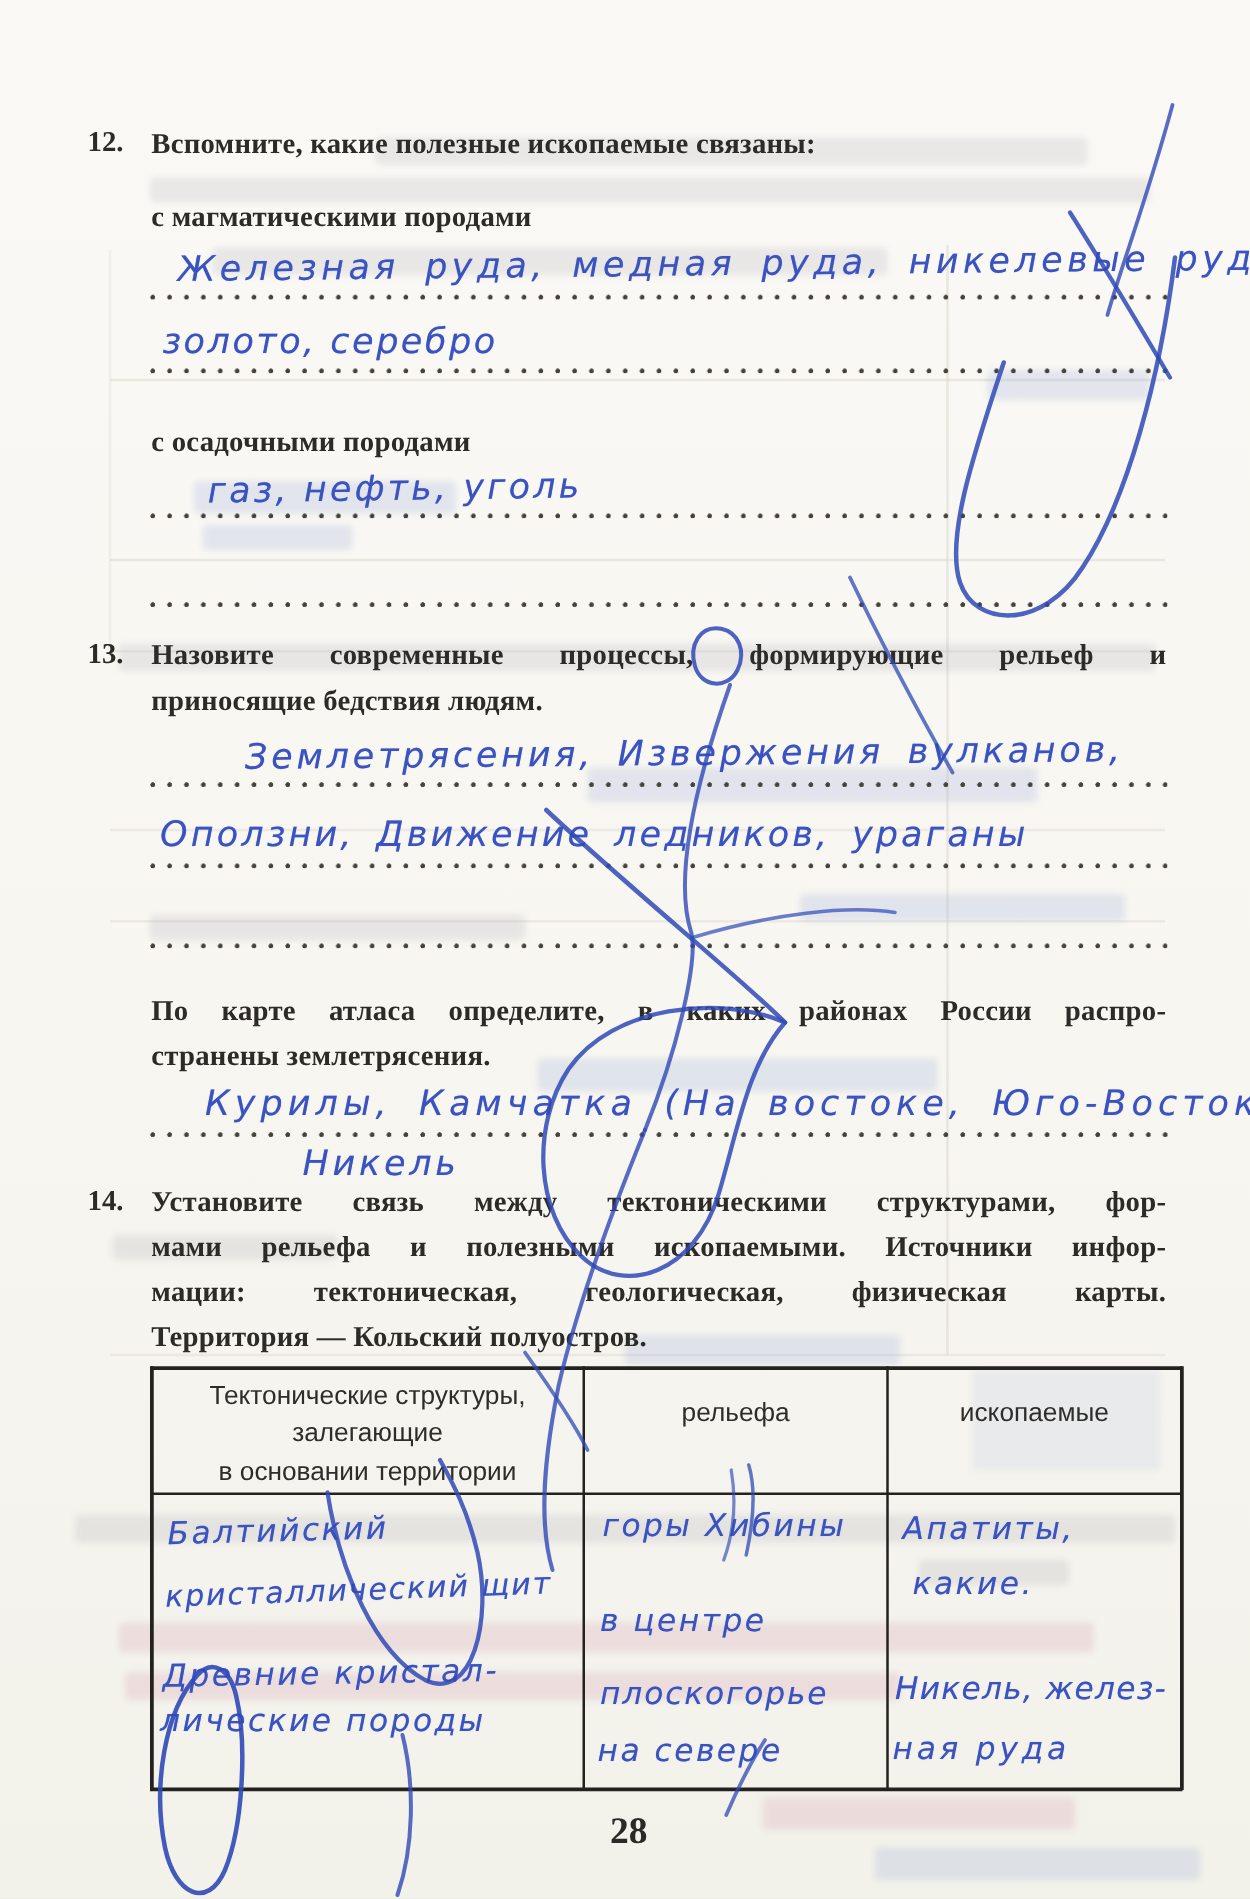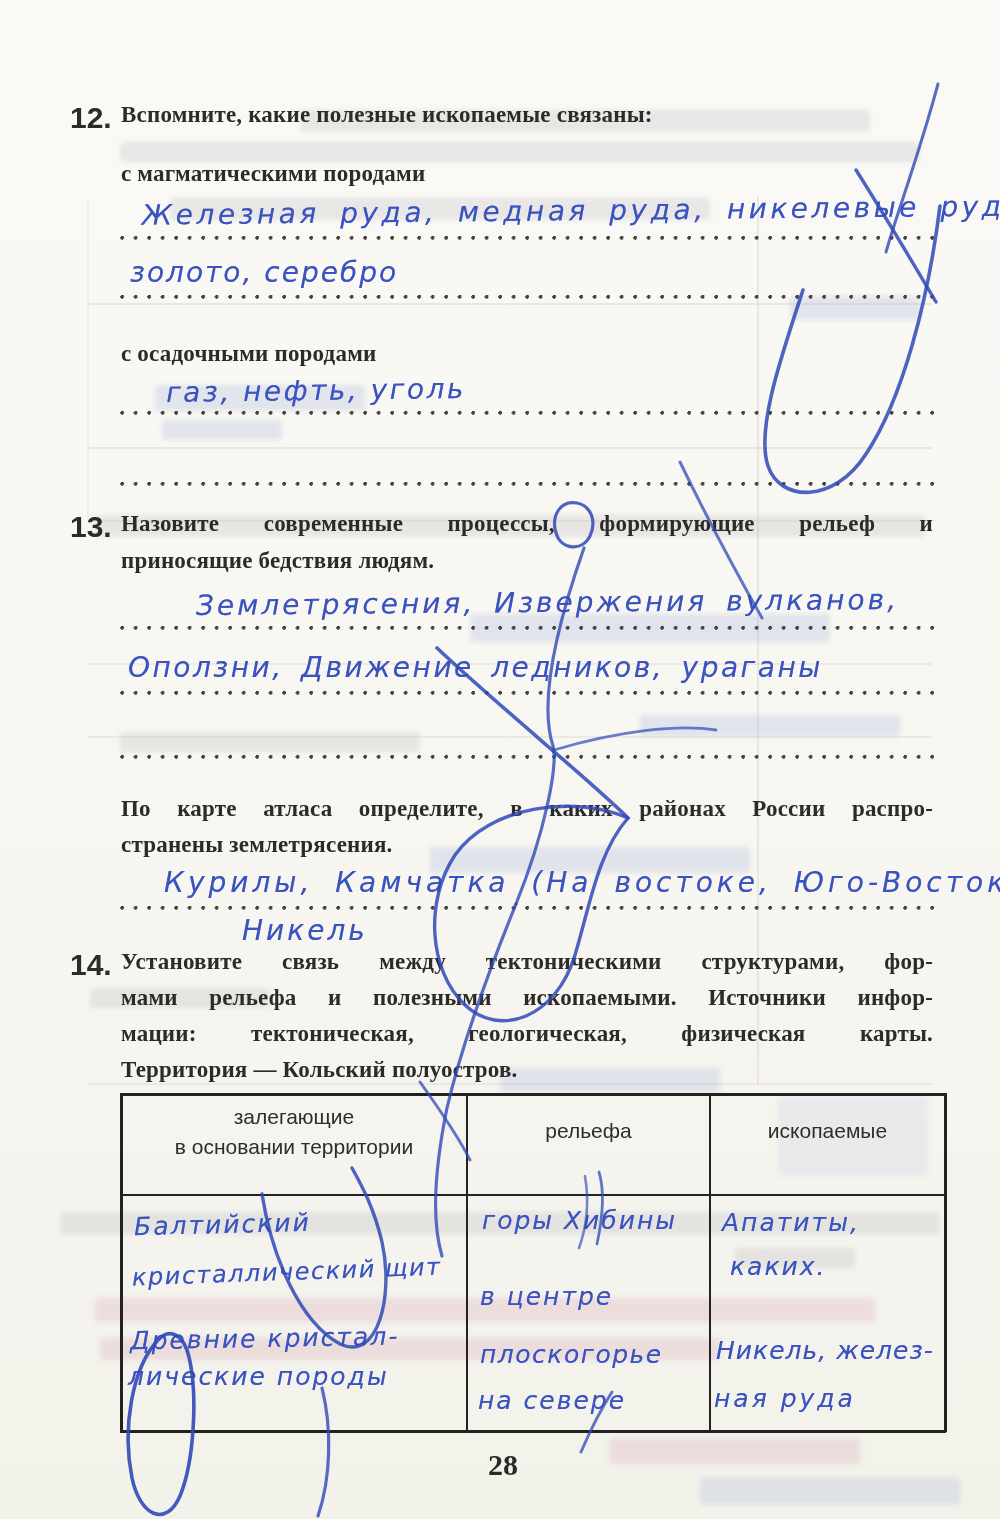--- a/index.html
+++ b/index.html
@@ -4,22 +4,22 @@
 <style>
   html,body{margin:0;padding:0;background:#e8e6e0;}
   #page{
     position:relative;width:1000px;height:1519px;overflow:hidden;
     background:linear-gradient(180deg,#faf9f5 0%,#f7f6f1 55%,#f2f1ea 100%);
     font-family:"Liberation Serif",serif;
   }
   
   .pr{position:absolute;color:#2d2b28;font-family:"Liberation Serif",serif;
       font-weight:700;font-size:23px;line-height:1.25;white-space:nowrap;letter-spacing:.2px;}
-  .qnum{position:absolute;color:#2d2b28;font-family:Liberation Sans, sans-serif;
-      font-weight:700;font-size:30px;}
+  .qnum{position:absolute;color:#2d2b28;font-family:Liberation Serif, serif;
+      font-weight:700;font-size:23px;}
   .just{white-space:normal;text-align:justify;text-align-last:justify;width:812px;}
   
   .dots{position:absolute;height:6px;
     background-image:radial-gradient(circle at 2.2px 2.8px,#46423b 1.7px,rgba(0,0,0,0) 2.1px);
     background-size:13.5px 6px;background-repeat:repeat-x;}
   
   .hw{position:absolute;color:#3a53c0;font-family:"DejaVu Sans",sans-serif;
       font-style:italic;font-weight:400;white-space:nowrap;
       text-shadow:0 0 .6px rgba(58,83,192,.55);}
   
@@ -113,20 +113,21 @@
 
   <div class="tline" style="left:120px;top:1093px;width:826px;height:2.5px;"></div>
   <div class="tline" style="left:120px;top:1430px;width:826px;height:2.5px;"></div>
   <div class="tline" style="left:120px;top:1093px;width:2.5px;height:339px;"></div>
   <div class="tline" style="left:944px;top:1093px;width:2.5px;height:339px;"></div>
   <div class="tline" style="left:466px;top:1093px;width:2px;height:339px;"></div>
   <div class="tline" style="left:709px;top:1093px;width:2px;height:339px;"></div>
   <div class="tline" style="left:120px;top:1194px;width:826px;height:2px;"></div>
 
   <div class="th" style="left:122px;top:1102px;width:344px;">
+    <div>Тектонические структуры,</div>
     <div>залегающие</div>
     <div>в основании территории</div>
   </div>
   <div class="th" style="left:468px;top:1116px;width:241px;">
     <div>рельефа</div>
   </div>
   <div class="th" style="left:711px;top:1116px;width:233px;">
     <div>ископаемые</div>
   </div>
 
@@ -134,21 +135,21 @@
   <div class="hw" style="left:132px;top:1258px;font-size:24px;letter-spacing:1.5px;transform:rotate(-2deg);">кристаллический щит</div>
   <div class="hw" style="left:130px;top:1324px;font-size:25px;letter-spacing:2px;transform:rotate(-1deg);">Древние кристал-</div>
   <div class="hw" style="left:128px;top:1362px;font-size:25px;letter-spacing:2px;">лические породы</div>
 
   <div class="hw" style="left:482px;top:1206px;font-size:25px;letter-spacing:2px;">горы Хибины</div>
   <div class="hw" style="left:480px;top:1250px;font-size:25px;letter-spacing:2px;margin-top:32px;">в центре</div>
   <div class="hw" style="left:480px;top:1340px;font-size:25px;letter-spacing:1.5px;">плоскогорье</div>
   <div class="hw" style="left:478px;top:1386px;font-size:25px;letter-spacing:2px;">на севере</div>
 
   <div class="hw" style="left:722px;top:1208px;font-size:25px;letter-spacing:2px;">Апатиты,</div>
-  <div class="hw" style="left:730px;top:1252px;font-size:25px;letter-spacing:2px;">каких.</div>
+  <div class="hw" style="left:730px;top:1252px;font-size:25px;letter-spacing:2px;">какие.</div>
   <div class="hw" style="left:716px;top:1336px;font-size:25px;letter-spacing:1px;">Никель, желез-</div>
   <div class="hw" style="left:714px;top:1384px;font-size:25px;letter-spacing:3px;">ная руда</div>
 
   <div class="pgnum" style="left:488px;top:1448px;">28</div>
 
   <svg id="scribbles" width="1000" height="1519" viewBox="0 0 1000 1519">
     <g fill="none" stroke="#2f49b6" stroke-linecap="round" stroke-linejoin="round">
       <path d="M856,170 C884,214 910,258 936,302" stroke-width="3.4" opacity=".85"></path>
       <path d="M938,84 C918,158 896,216 886,252" stroke-width="3" opacity=".8"></path>
       <path d="M803,290 C780,360 756,430 768,466 C780,502 834,504 866,454 C902,400 928,302 940,206" stroke-width="3.6" opacity=".85"></path>

